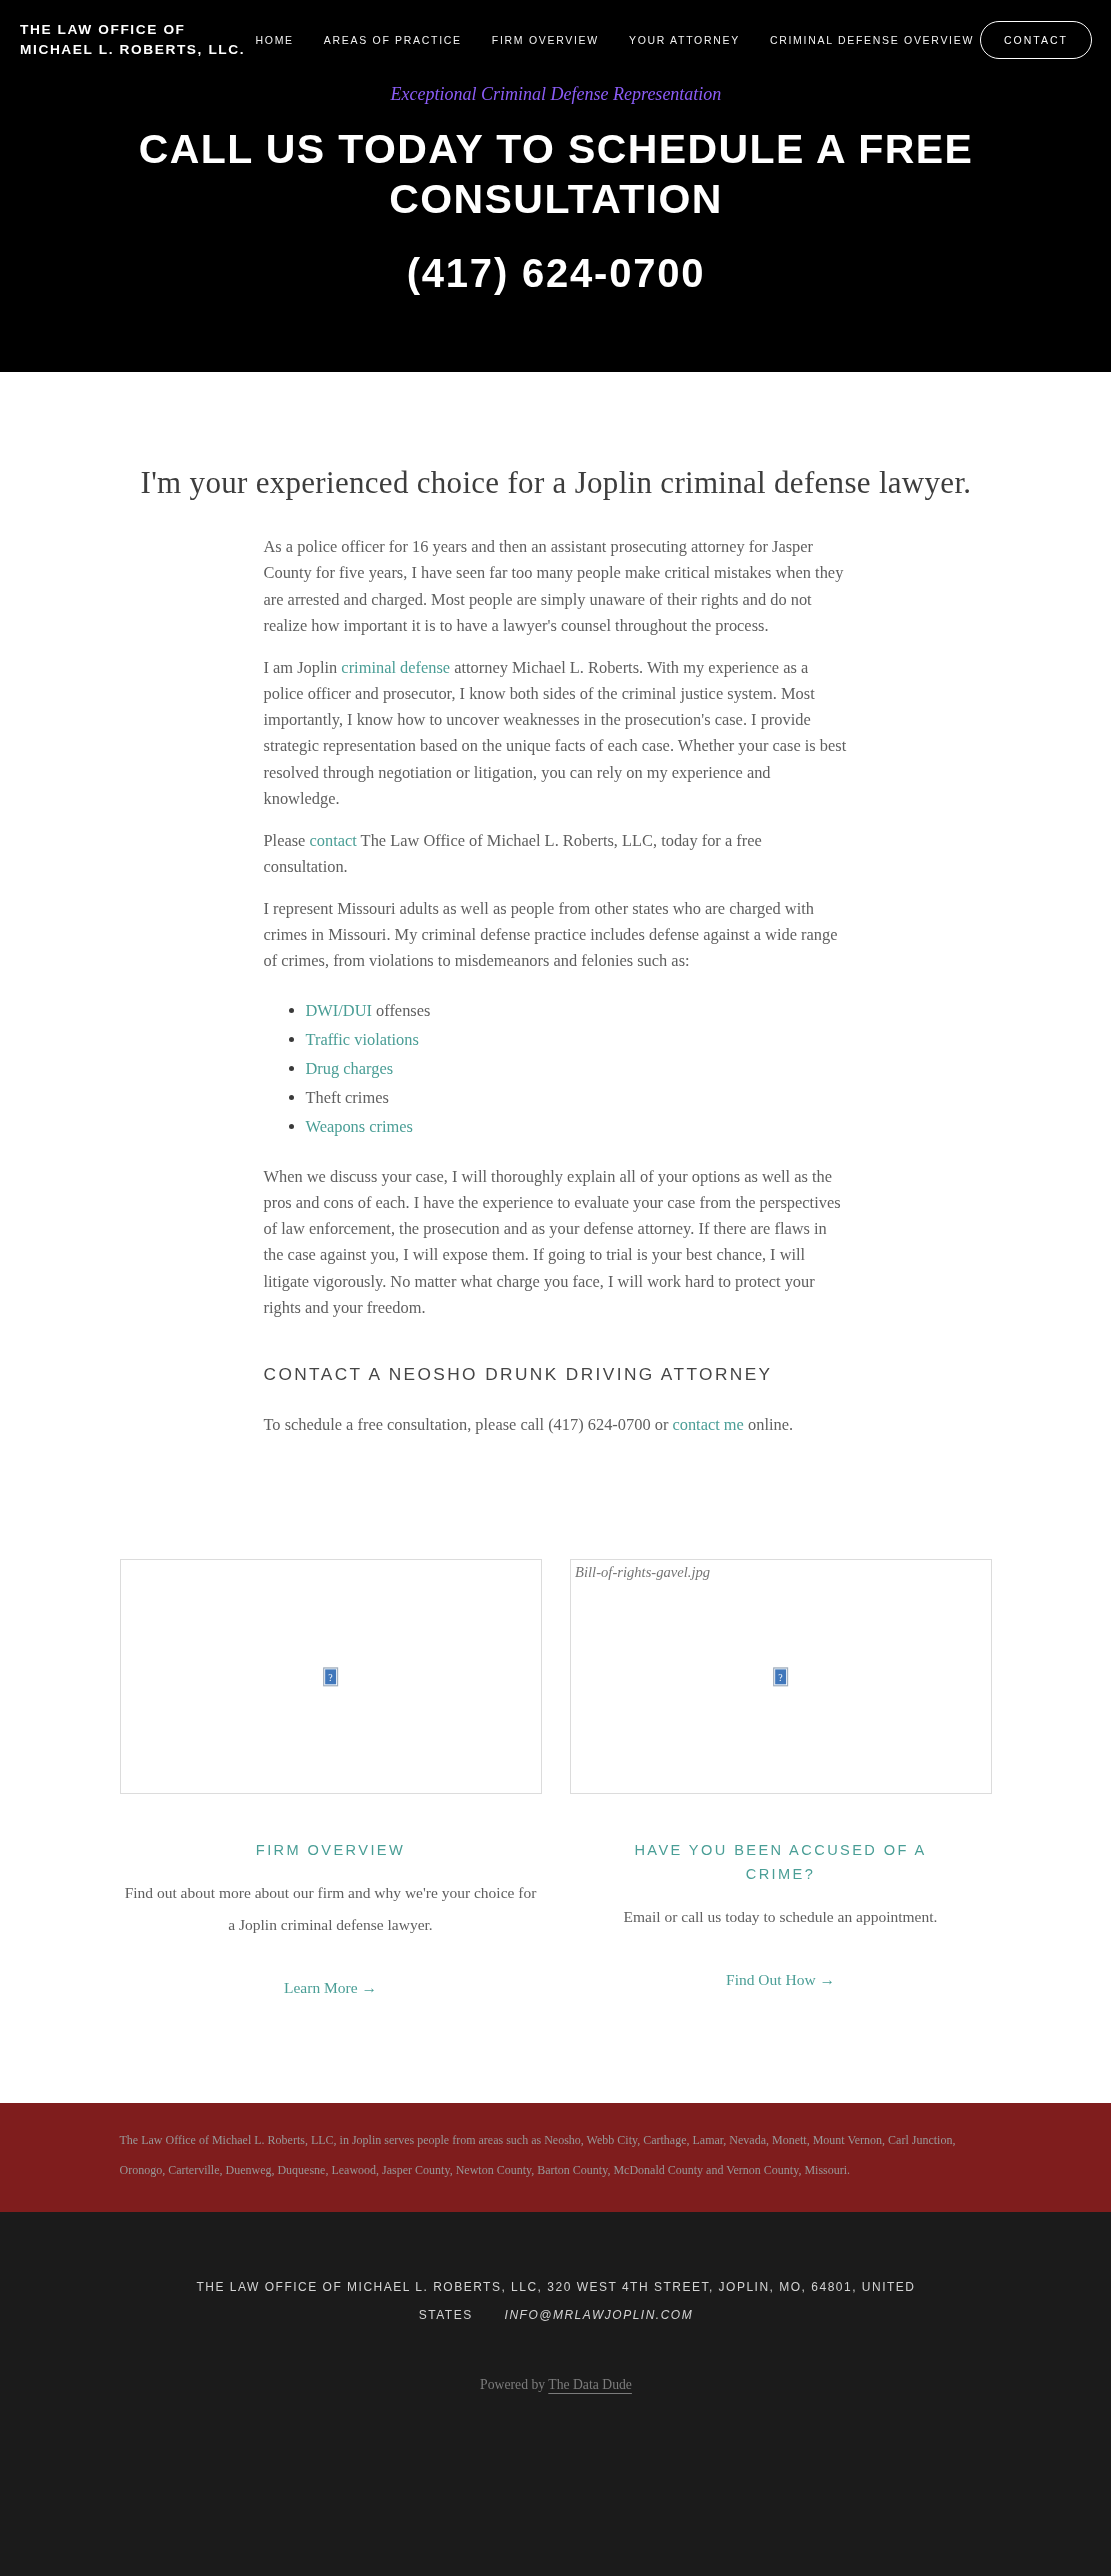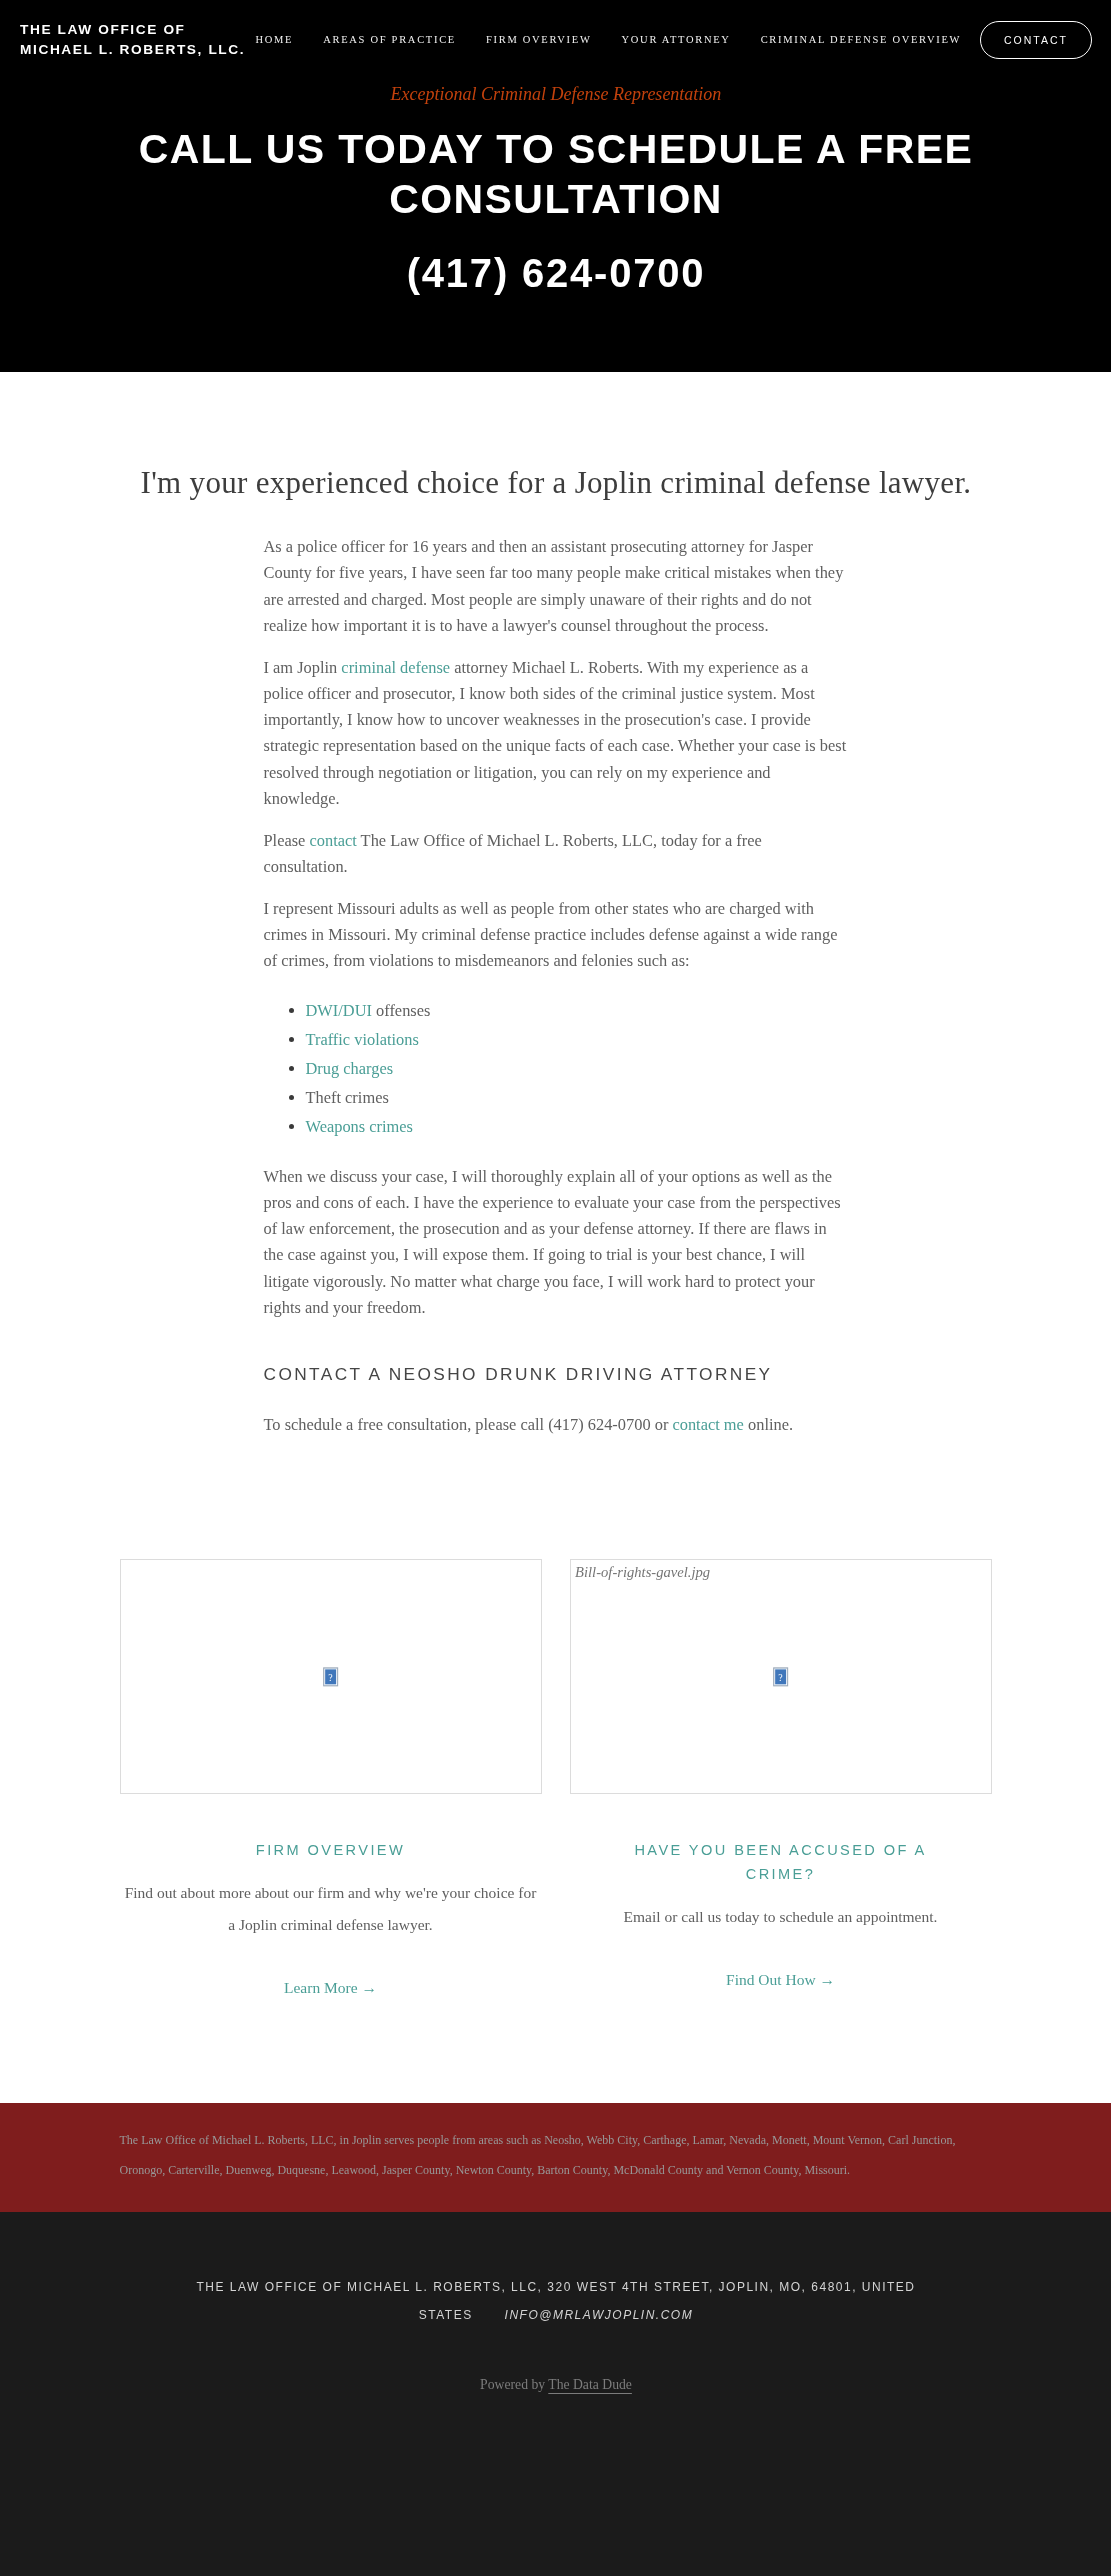--- a/index.html
+++ b/index.html
@@ -15,33 +15,33 @@
   
   .top-black { background: #000; height: 372px; padding: 20px 20px 0 20px; color: #fff; }
   .header-bar { display: flex; align-items: center; }
   .site-title {
     font-family: "Liberation Sans", sans-serif;
     font-size: 13.7px; font-weight: 700; letter-spacing: 1.6px;
     line-height: 1.45; width: 230px; color: #fff;
   }
   .main-nav { display: flex; gap: 30px; margin-left: 5.5px; align-items: center; }
   .main-nav a {
-    font-family: Liberation Serif, serif;
+    font-family: Liberation Sans, sans-serif;
     font-size: 10.5px; font-weight: 500; letter-spacing: 1.7px;
     color: #f2f2f2; white-space: nowrap;
   }
   .contact-btn {
     margin-left: auto;
     font-family: "Liberation Sans", sans-serif;
     font-size: 10.5px; font-weight: 500; letter-spacing: 2px;
     color: #fff; border: 1.8px solid #fff; border-radius: 22px;
     padding: 12px 23px; white-space: nowrap;
   }
   .hero { text-align: center; }
-  .hero-tagline { font-style: italic; font-size: 18px; color: #c2410c; margin-top: 24.6px; }
+  .hero-tagline { font-style: italic; font-size: 18px; color: #8b5cf6; margin-top: 24.6px; }
   .hero-heading {
     font-family: "Liberation Sans", sans-serif;
     font-size: 41px; font-weight: 700; letter-spacing: 1.4px;
     line-height: 1.22; max-width: 839px; margin: 19px auto 0; color: #fff;
   }
   .hero-phone {
     font-family: Liberation Sans, sans-serif;
     font-size: 40px; font-weight: 700; letter-spacing: 1.8px;
     margin-top: 27px; color: #fff;
   }

